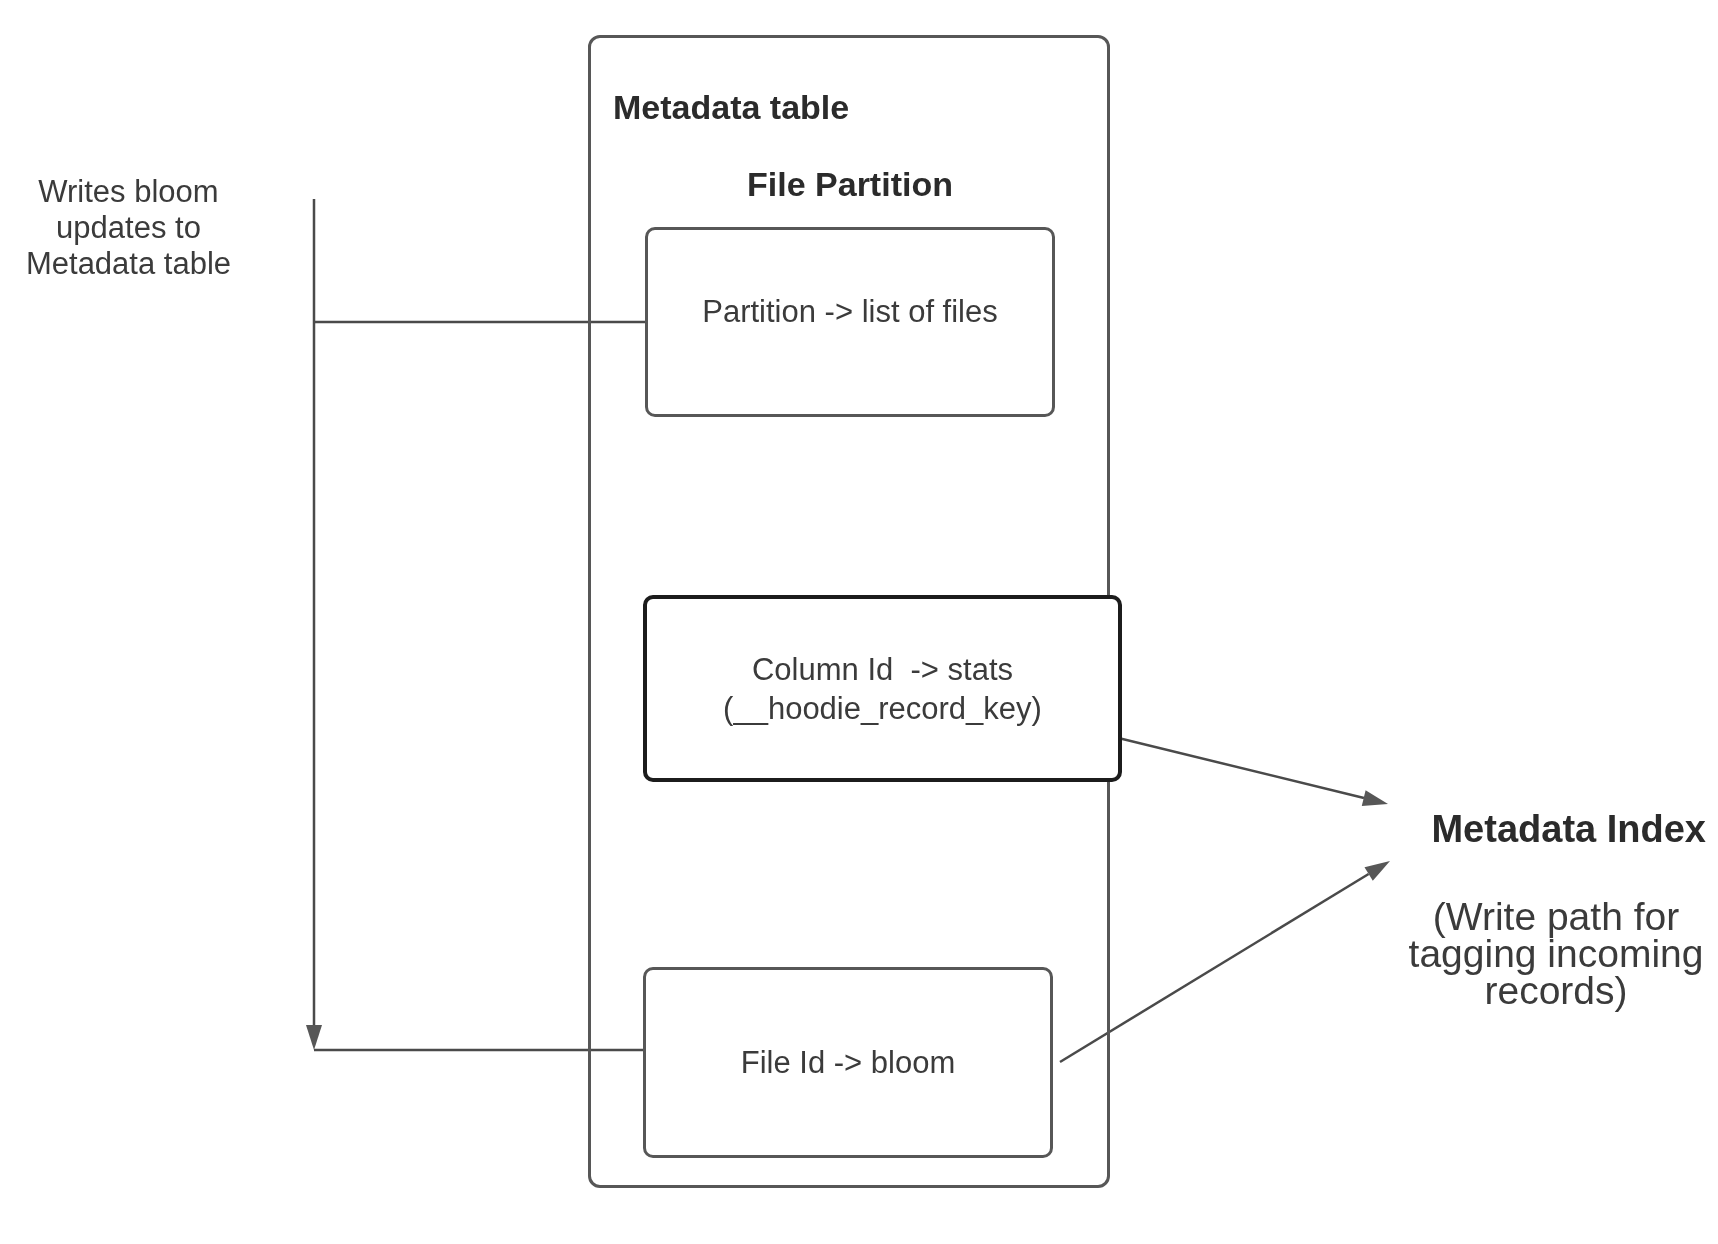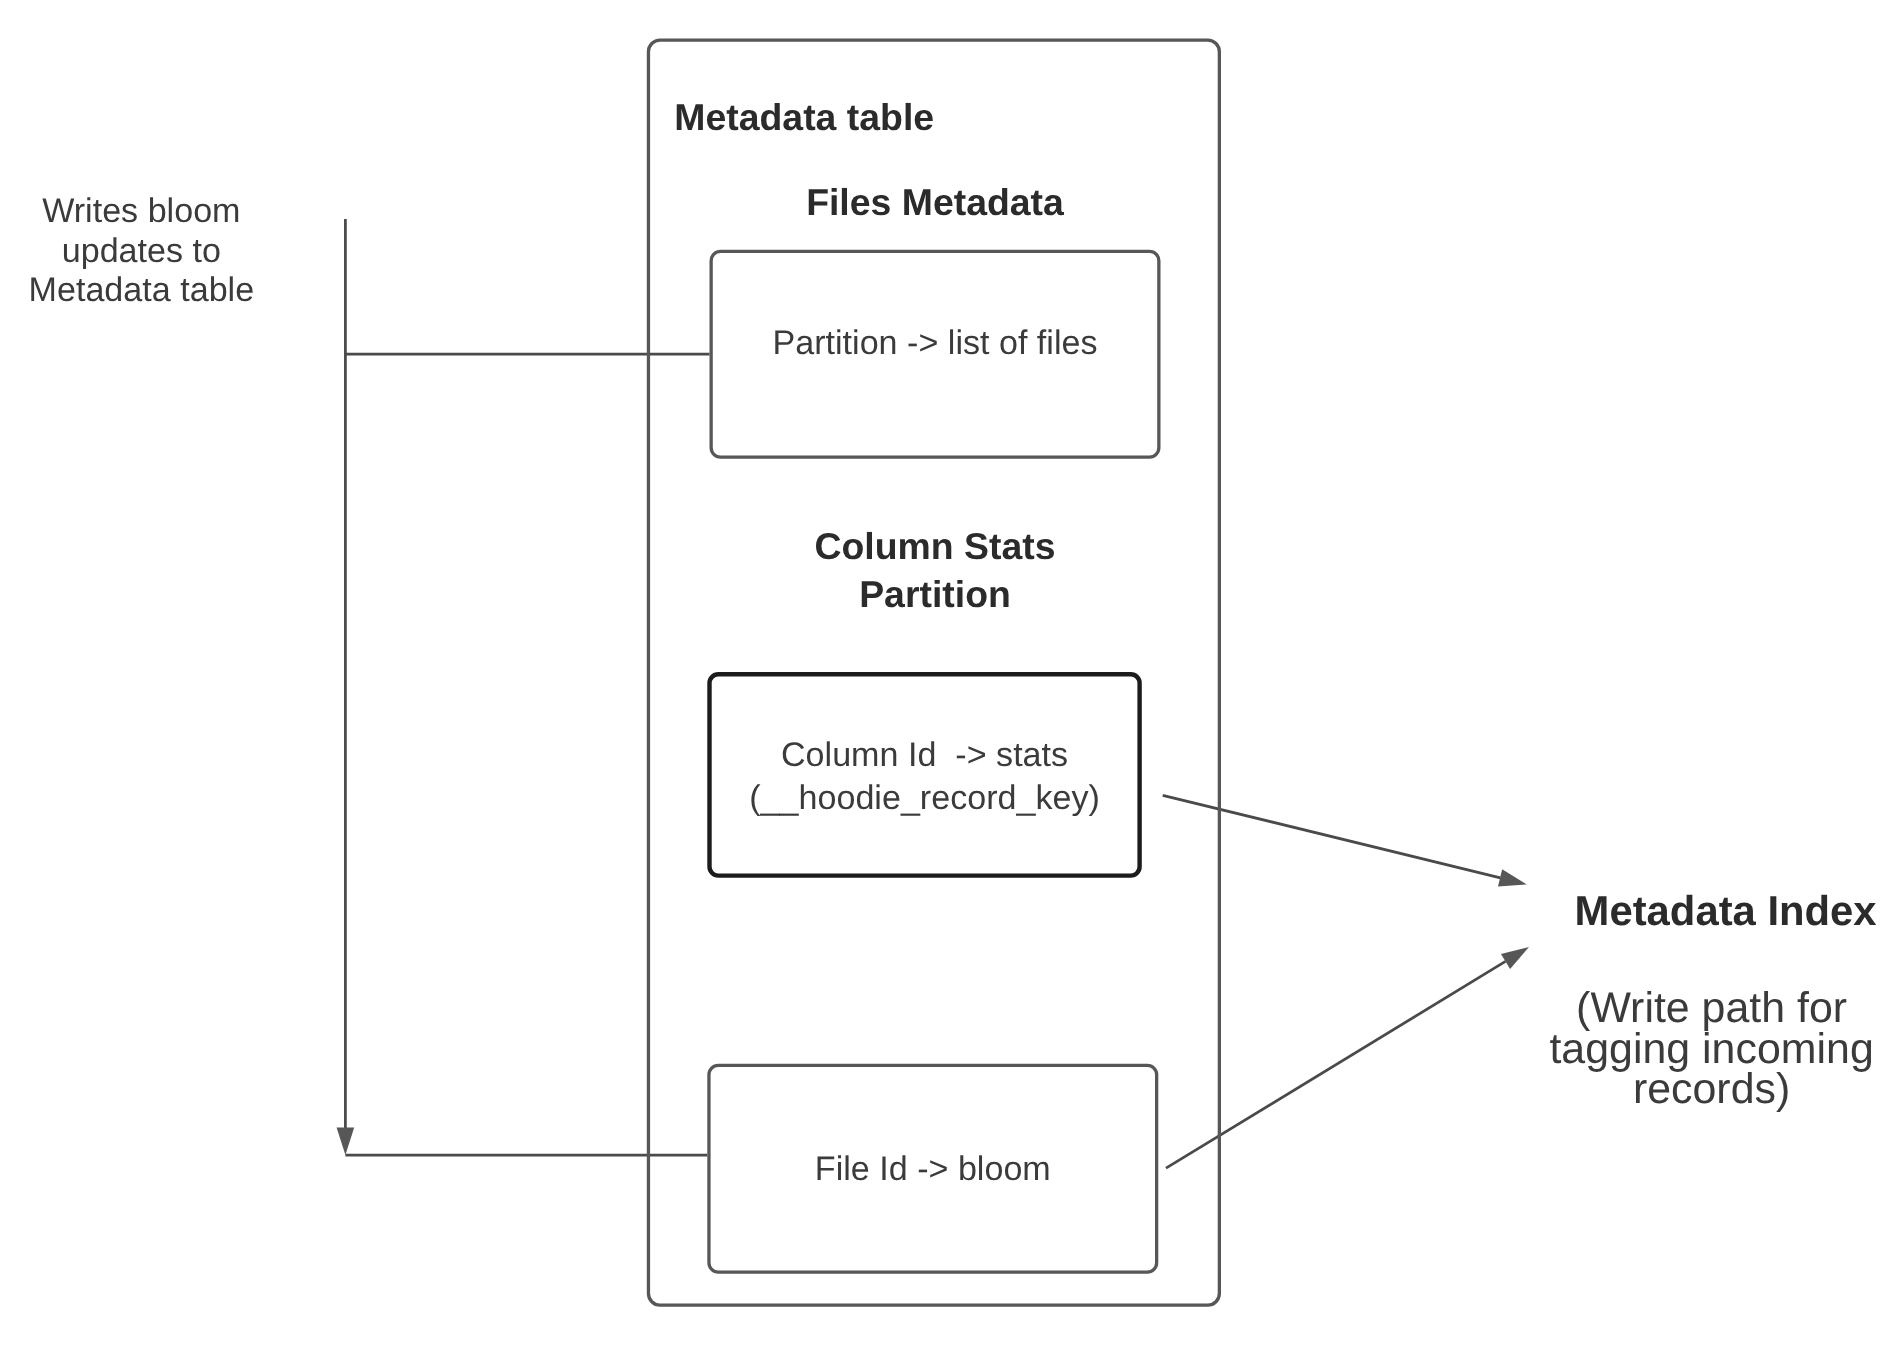--- a/index.html
+++ b/index.html
@@ -79,22 +79,22 @@
     line-height: 39px;
     color: var(--body_text, #3b3b3b);
   }
   .inner-box.files {
     left: 645px; top: 227px;
     width: 410px; height: 190px;
     border: 3px solid var(--border_gray, #575757);
     padding-bottom: 21px;
   }
   .inner-box.stats {
-    left: 643px; top: 611px;
-    width: 395px; height: 187px;
+    left: 643px; top: 595px;
+    width: 479px; height: 187px;
     border: 4px solid var(--border_black, #1c1c1c);
   }
   .inner-box.bloom {
     left: 643px; top: 967px;
     width: 410px; height: 191px;
     border: 3px solid var(--border_gray, #575757);
   }
 
   .writes-note {
     position: absolute;
@@ -148,27 +148,25 @@
   </svg>
 
   <div class="writes-note prewrap">Writes bloom
 updates to
 Metadata table</div>
 
   <div class="outer-box"></div>
 
   <div class="outer-title">Metadata table</div>
 
-  <div class="part-heading files prewrap">Files Metadata</div>
+  <div class="part-heading files prewrap">File Partition</div>
   <div class="inner-box files">
     <span class="prewrap">Partition -&gt; list of files</span>
   </div>
 
-  <div class="part-heading stats prewrap">Column Stats
-Partition</div>
   <div class="inner-box stats">
     <span class="prewrap">Column Id  -&gt; stats
 (__hoodie_record_key)</span>
   </div>
 
   <div class="inner-box bloom">
     <span class="prewrap">File Id -&gt; bloom</span>
   </div>
 
   <div class="index-title">Metadata Index</div>

